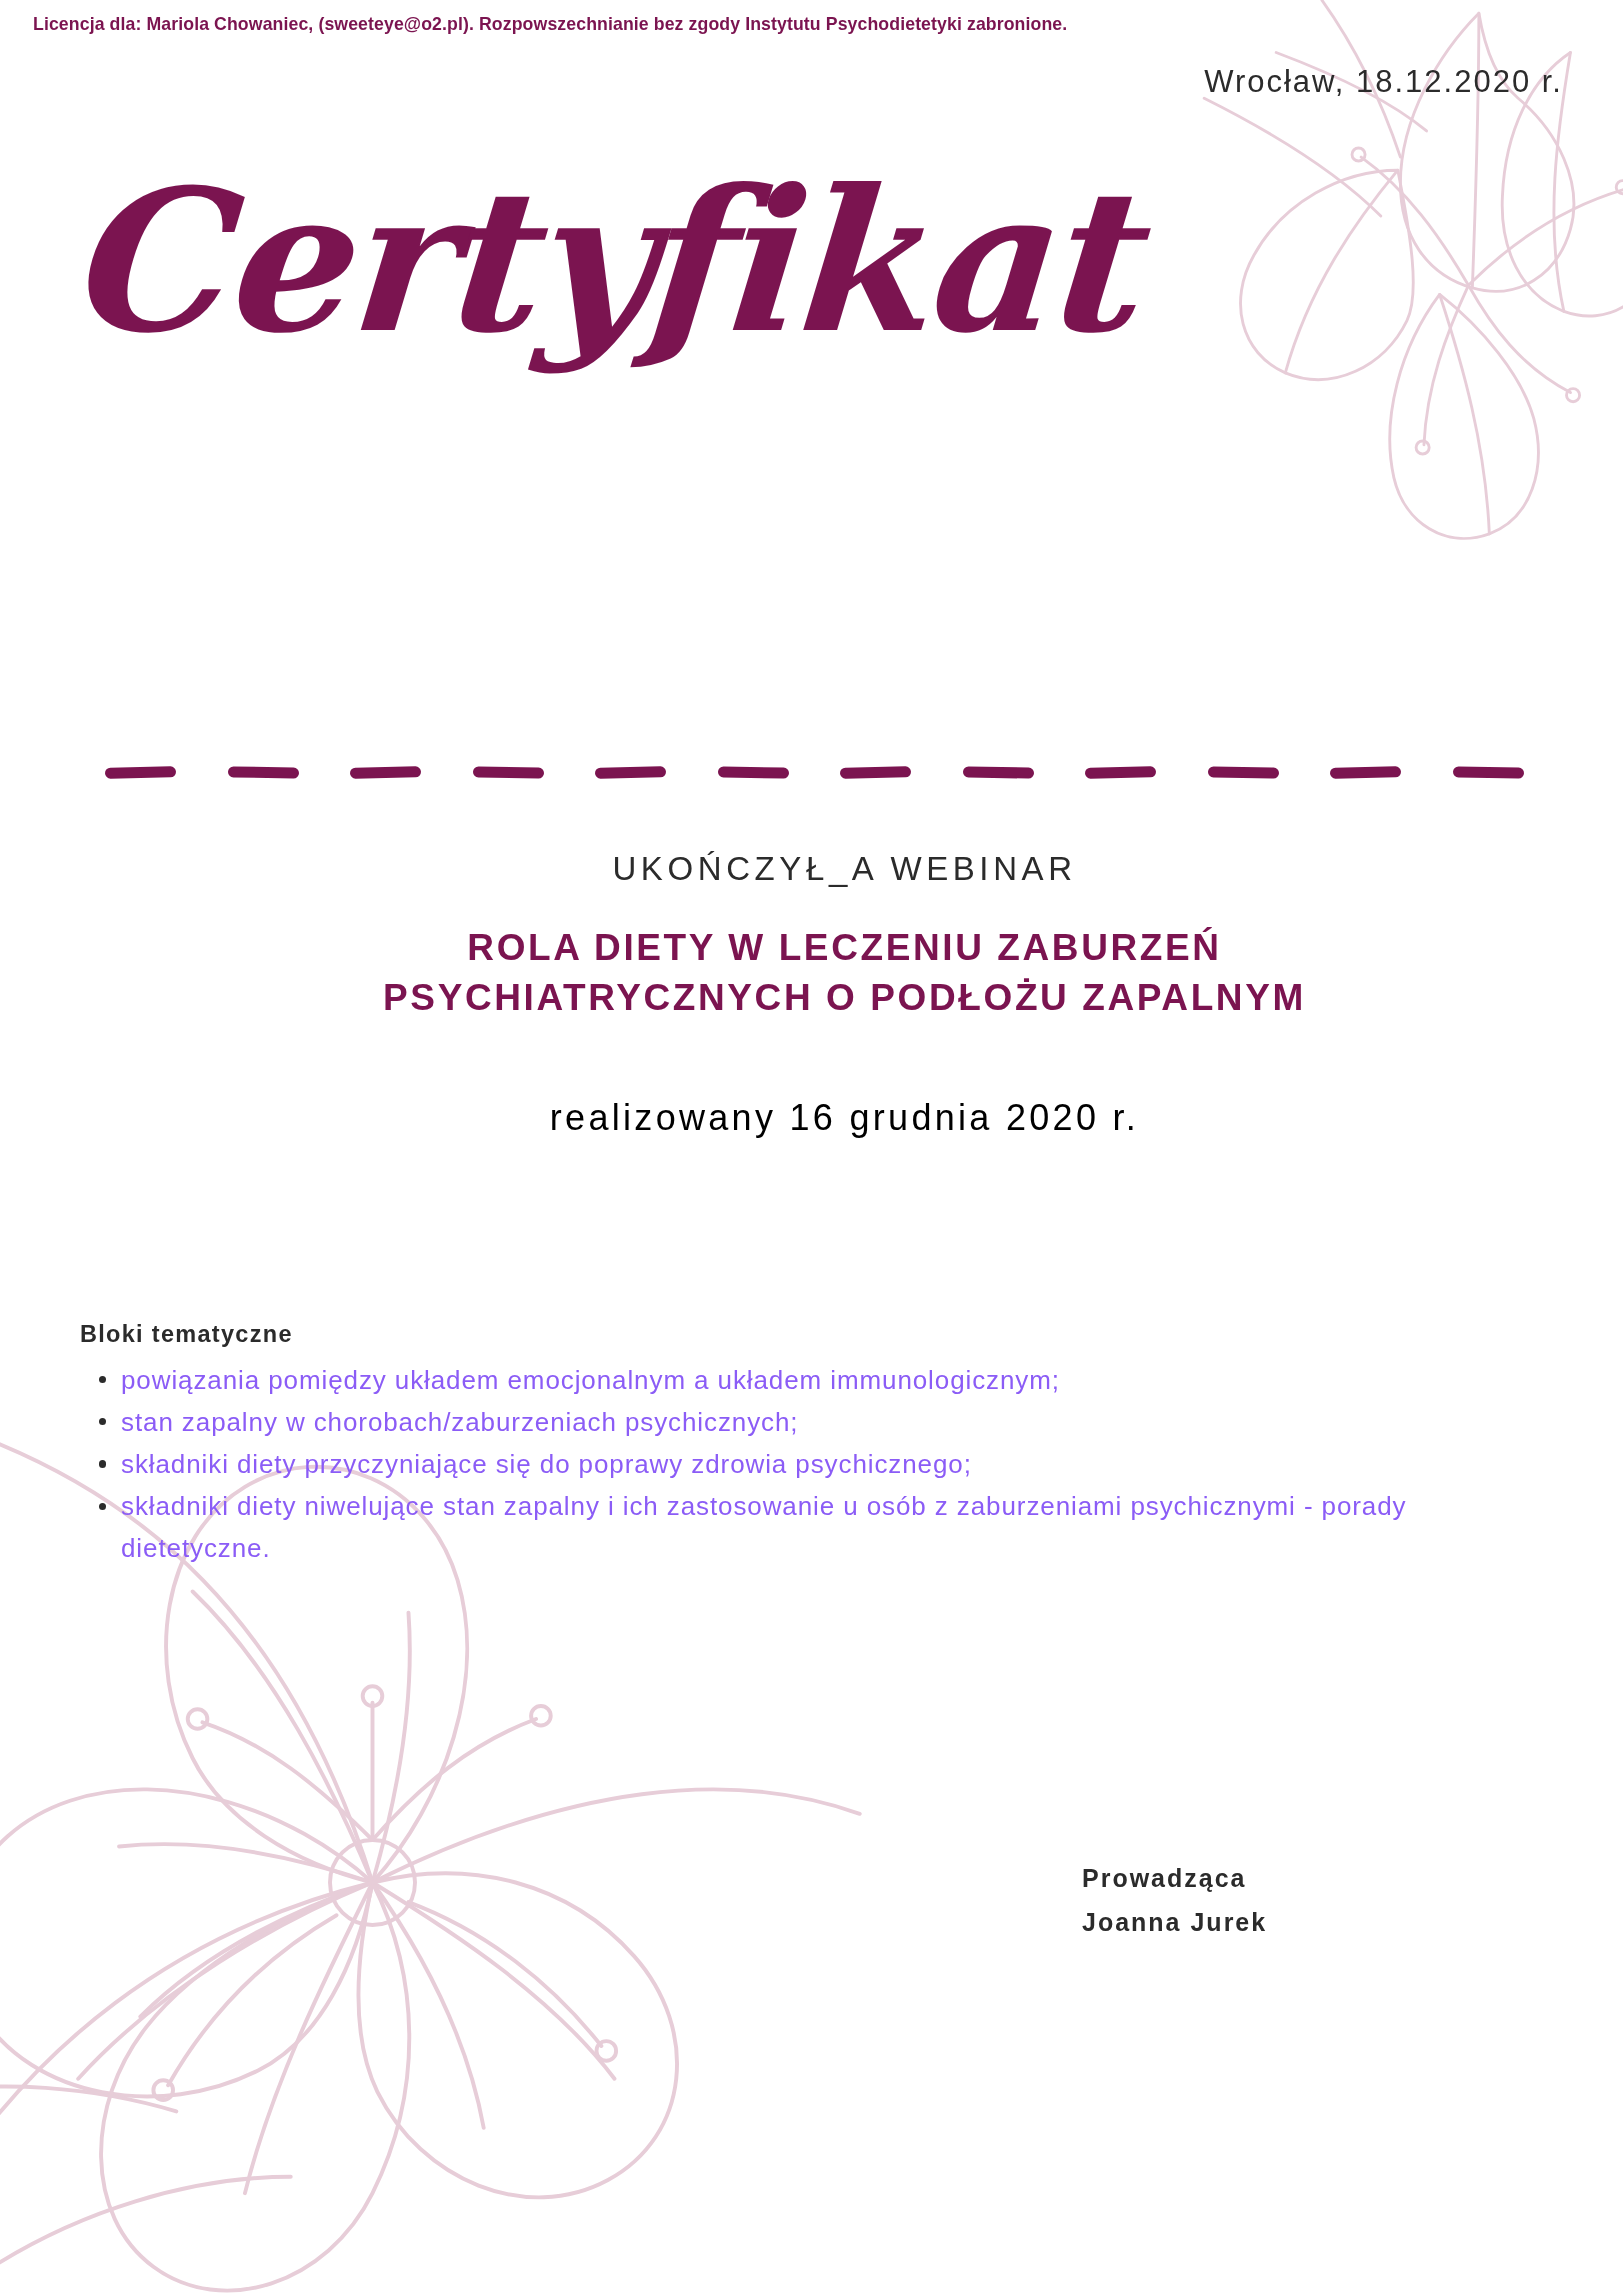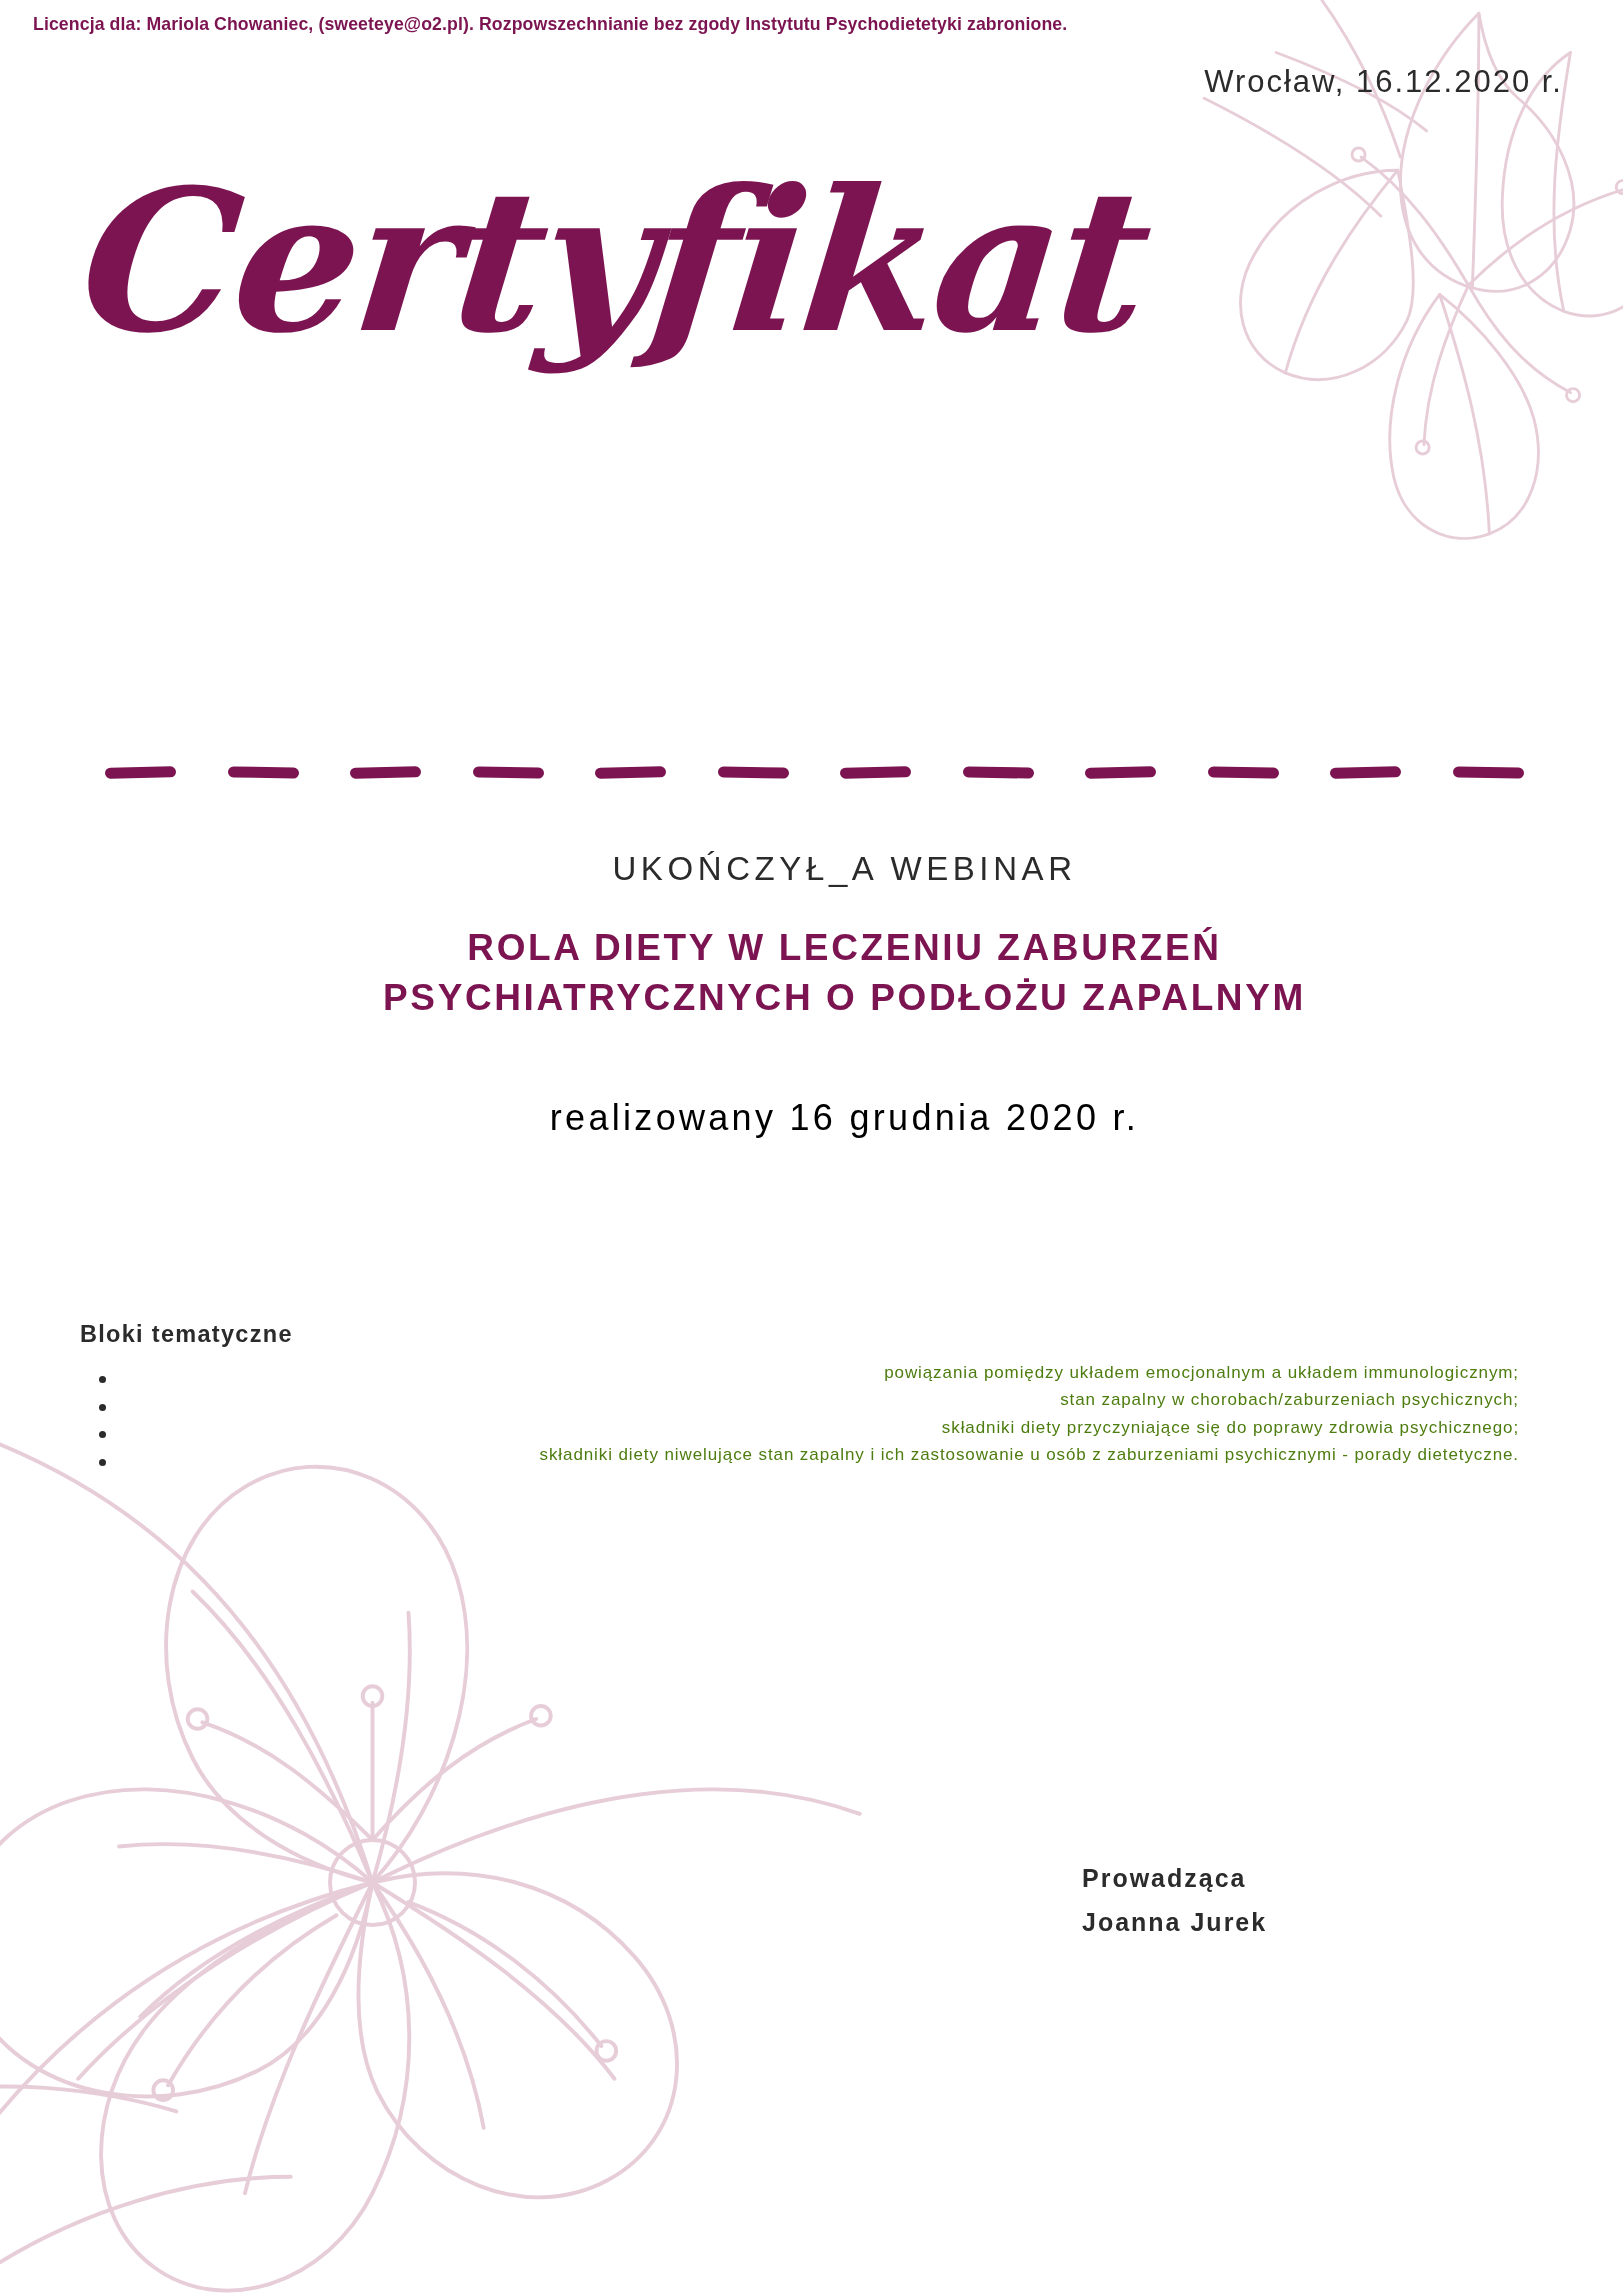--- a/index.html
+++ b/index.html
@@ -154,25 +154,24 @@
     color: #2b2b2b;
     margin-bottom: 10.5px;
   }
   .topics ul {
     margin: 0;
     padding-left: 41px;
     list-style: none;
   }
   .topics li {
     position: relative;
-    font-size: 17px;
+    font-size: 26px;
     letter-spacing: 0.9px;
     line-height: 1.62;
-    color: #4d7c0f;
-    text-align: right;
+    color: #8b5cf6;
   }
   .topics li::before {
     content: "";
     position: absolute;
     left: -22px;
     top: 17.7px;
     width: 7.2px;
     height: 7.2px;
     border-radius: 50%;
     background: #2b2b2b;
@@ -247,21 +246,21 @@
     <circle cx="172" cy="427" r="6"></circle>
     <path d="M60 540 C120 500 190 480 250 480"></path>
     <path d="M20 430 C70 420 130 425 180 440"></path>
   </svg>
 </div>
 
 <div class="content">
 
   <div class="license-bar">Licencja dla:  Mariola  Chowaniec, (sweeteye@o2.pl). Rozpowszechnianie bez zgody Instytutu Psychodietetyki zabronione.</div>
 
-  <div class="place-date">Wrocław, 16.12.2020 r.</div>
+  <div class="place-date">Wrocław, 18.12.2020 r.</div>
 
   <div class="title-wrap">
     <div class="title">Certyfikat</div>
   </div>
 
   <div class="divider">
     <span></span>
     <span></span>
     <span></span>
     <span></span>

